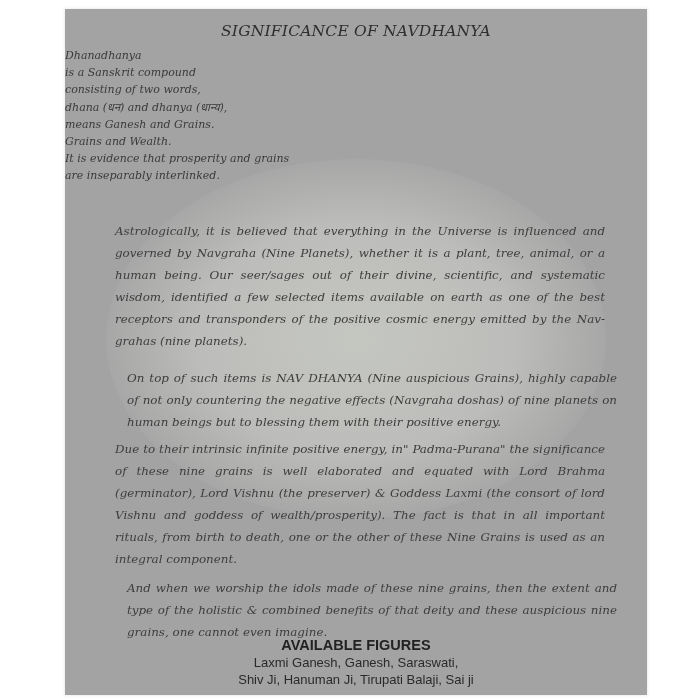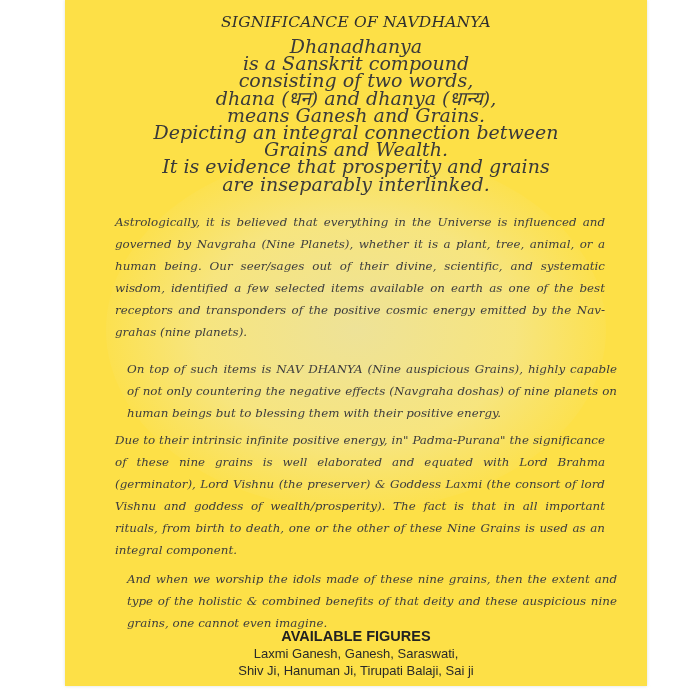--- a/index.html
+++ b/index.html
@@ -1,19 +1,19 @@
 <!DOCTYPE html>
 <html><head>
   <meta charset="utf-8">
   <style>
     html, body { margin: 0; padding: 0; background: #ffffff; }
     body { width: 700px; height: 700px; position: relative; overflow: hidden; }
     .panel {
-      position: absolute; left: 65px; top: 0; width: 582px; height: 686px;
-      background: #fde047;
+      position: absolute; left: 65px; top: 9px; width: 582px; height: 686px;
+      background: #a3a3a3;
       box-shadow: 0 0 3px rgba(200,205,195,0.6);
       overflow: hidden;
     }
     .watermark {
       position: absolute; left: 50%; top: 330px; transform: translate(-50%,-50%);
       width: 500px; height: 360px; border-radius: 50%;
       background: radial-gradient(ellipse at center, rgba(225,228,218,0.55) 0%, rgba(235,238,230,0.35) 45%, rgba(246,248,241,0) 75%);
       pointer-events: none;
     }
     .content { position: relative; z-index: 1; }
@@ -21,21 +21,21 @@
       font-family: "DejaVu Serif", serif;
       font-style: italic;
       color: #3a3a3a;
     }
     .title {
       position: absolute; left: 0; width: 582px; top: 13px;
       text-align: center; font-size: 15.5px; letter-spacing: 0.2px; color: #2e2e2e;
     }
     .intro {
       position: absolute; left: 0; width: 582px; top: 38px;
-      text-align: center; font-size: 19px; line-height: 17.2px;
+      font-size: 11px; line-height: 17.2px;
     }
     .intro div { white-space: nowrap; }
     .para {
       position: absolute; left: 50px; width: 490px;
       font-size: 11.9px; line-height: 22px; text-align: justify;
       color: #3d3d3d;
     }
     .p1 { top: 211px; }
     .p2 { top: 346px; }
     .p3 { top: 429px; }
@@ -54,21 +54,20 @@
   <div class="watermark"></div>
   <div class="content">
     <div class="title script">SIGNIFICANCE OF NAVDHANYA</div>
 
     <div class="intro script">
       <div>Dhanadhanya</div>
       <div>is a Sanskrit compound</div>
       <div>consisting of two words,</div>
       <div>dhana (धन) and dhanya (धान्य),</div>
       <div>means Ganesh and Grains.</div>
-      <div>Depicting an integral connection between</div>
       <div>Grains and Wealth.</div>
       <div>It is evidence that prosperity and grains</div>
       <div>are inseparably interlinked.</div>
     </div>
 
     <p class="para script p1" style="margin:0">Astrologically, it is believed that everything in the Universe is influenced and governed by Navgraha (Nine Planets), whether it is a plant, tree, animal, or a human being. Our seer/sages out of their divine, scientific, and systematic wisdom, identified a few selected items available on earth as one of the best receptors and transponders of the positive cosmic energy emitted by the Nav-grahas (nine planets).</p>
     <p class="para script p2" style="margin:12px">On top of such items is NAV DHANYA (Nine auspicious Grains), highly capable of not only countering the negative effects (Navgraha doshas) of nine planets on human beings but to blessing them with their positive energy.</p>
     <p class="para script p3" style="margin:0">Due to their intrinsic infinite positive energy, in" Padma-Purana" the significance of these nine grains is well elaborated and equated with Lord Brahma (germinator), Lord Vishnu (the preserver) &amp; Goddess Laxmi (the consort of lord Vishnu and goddess of wealth/prosperity). The fact is that in all important rituals, from birth to death, one or the other of these Nine Grains is used as an integral component.</p>
     <p class="para script p4" style="margin:12px">And when we worship the idols made of these nine grains, then the extent and type of the holistic &amp; combined benefits of that deity and these auspicious nine grains, one cannot even imagine.</p>
 

